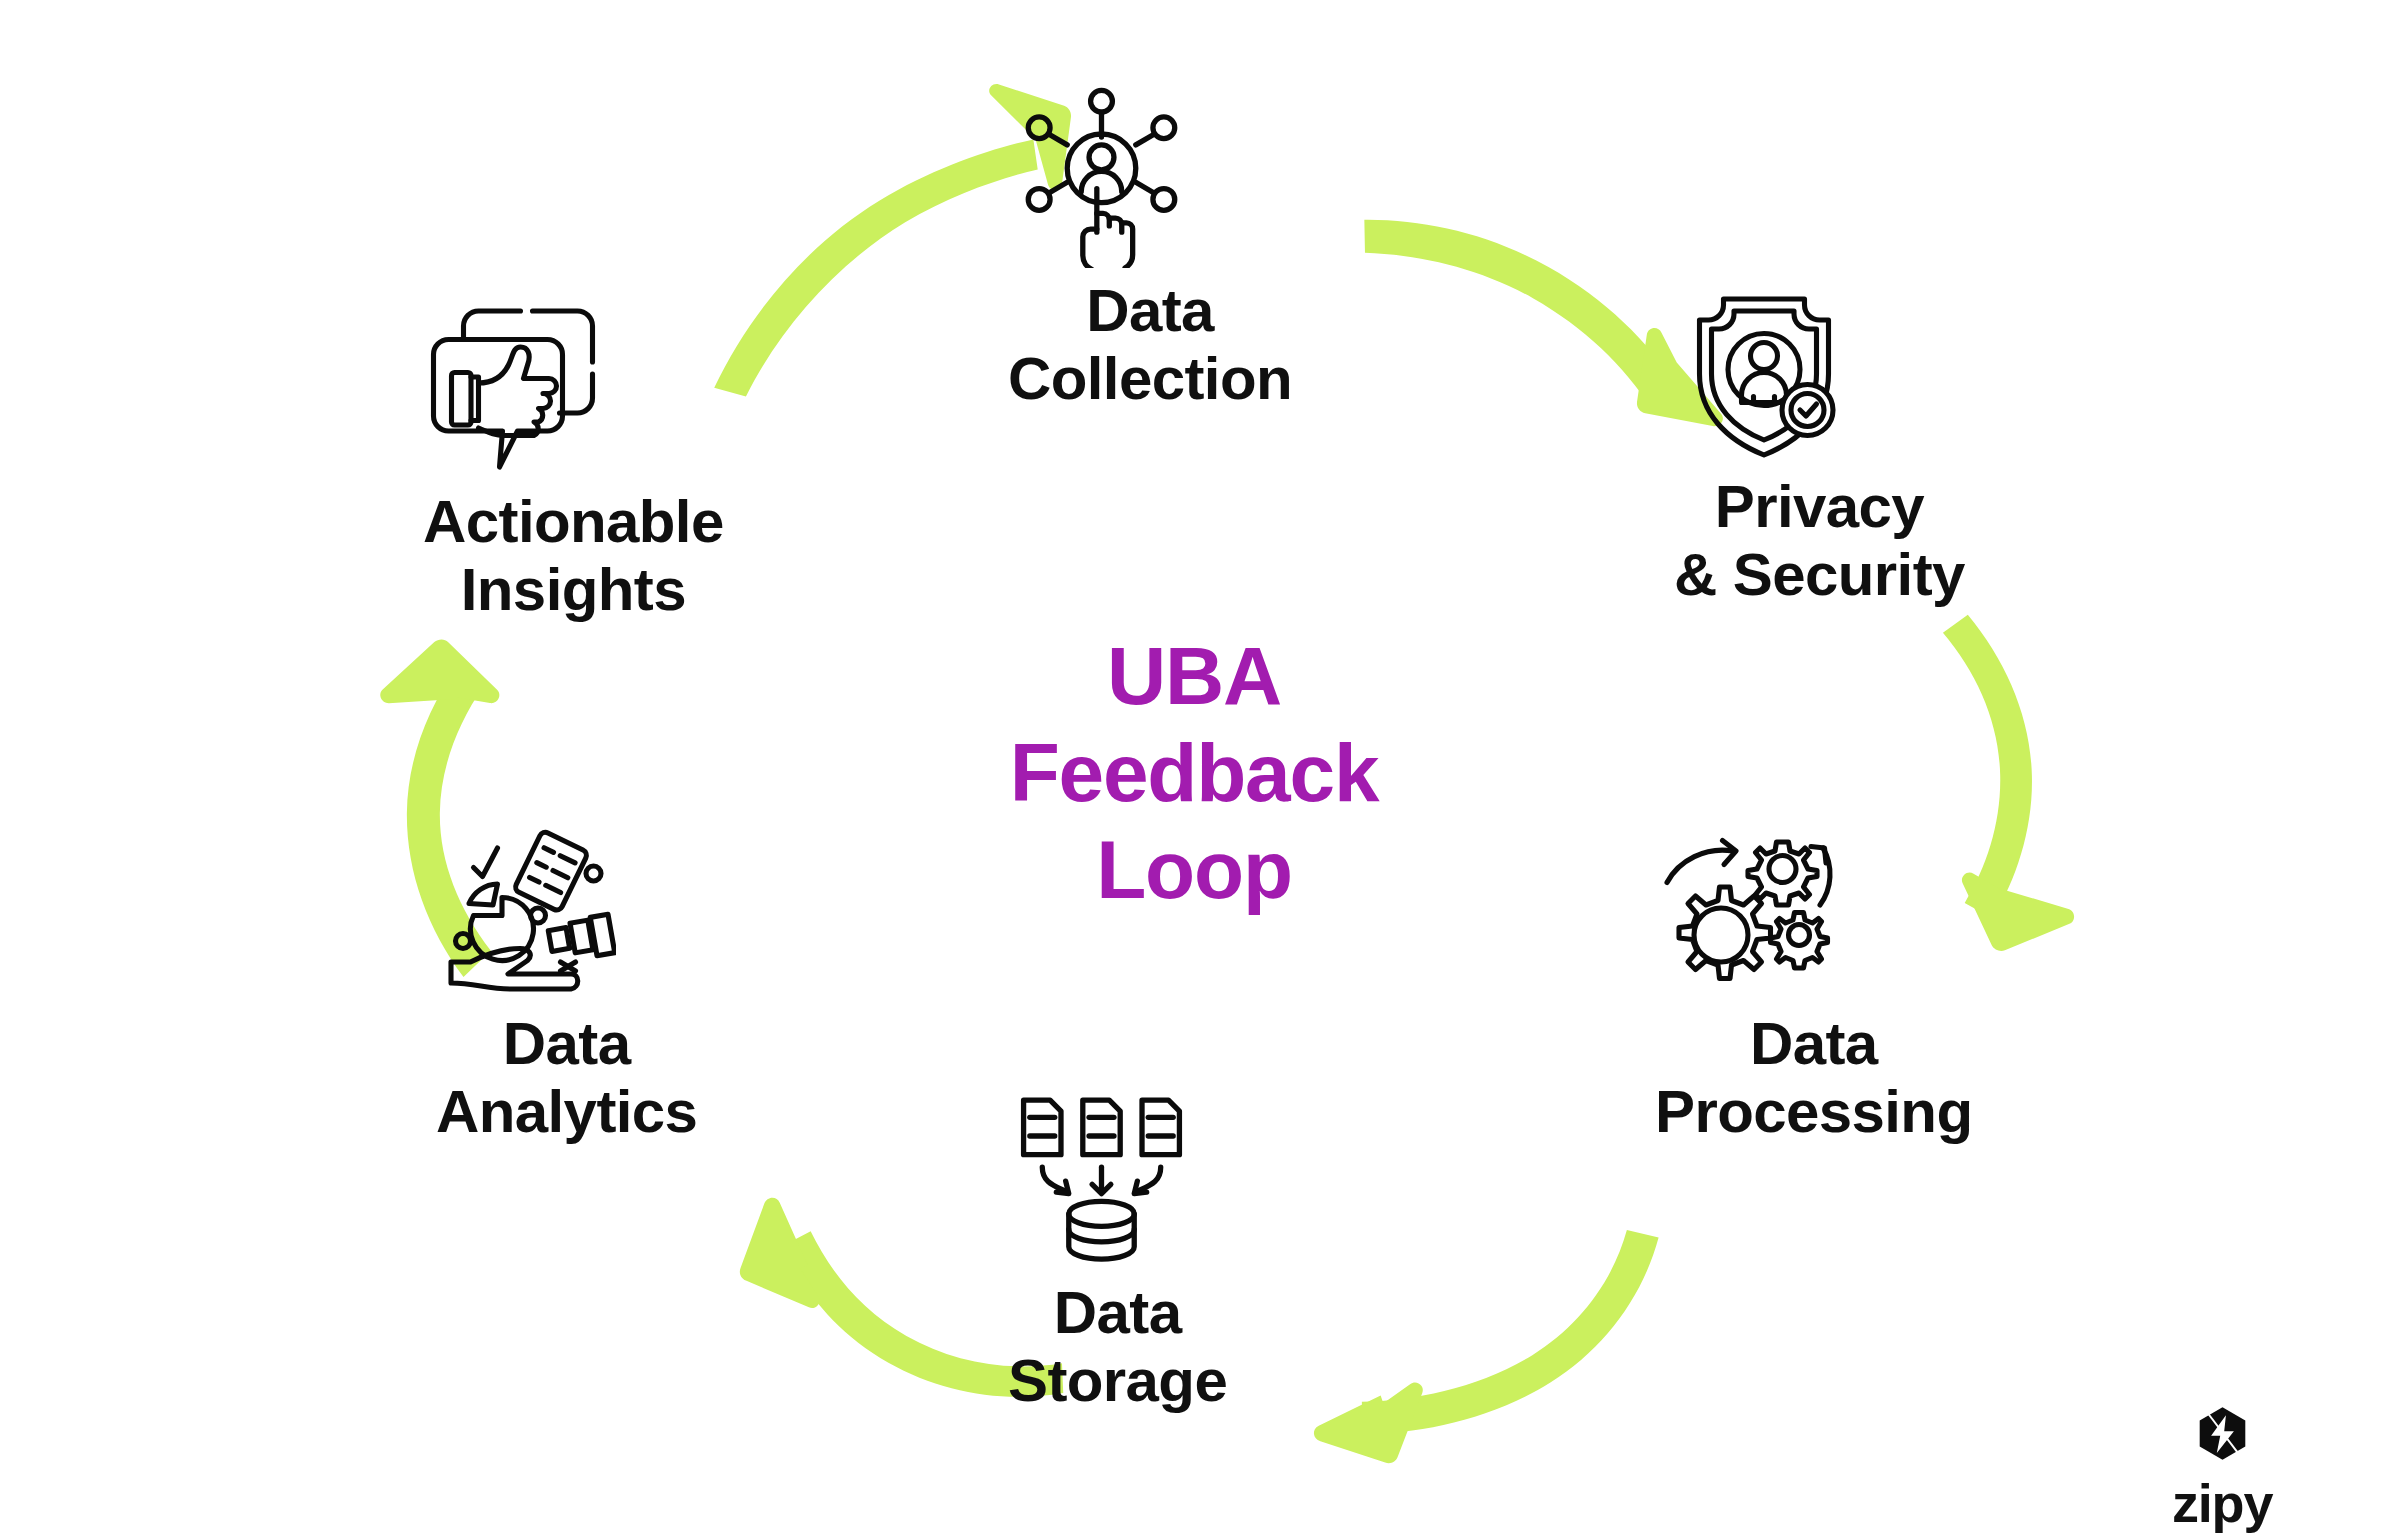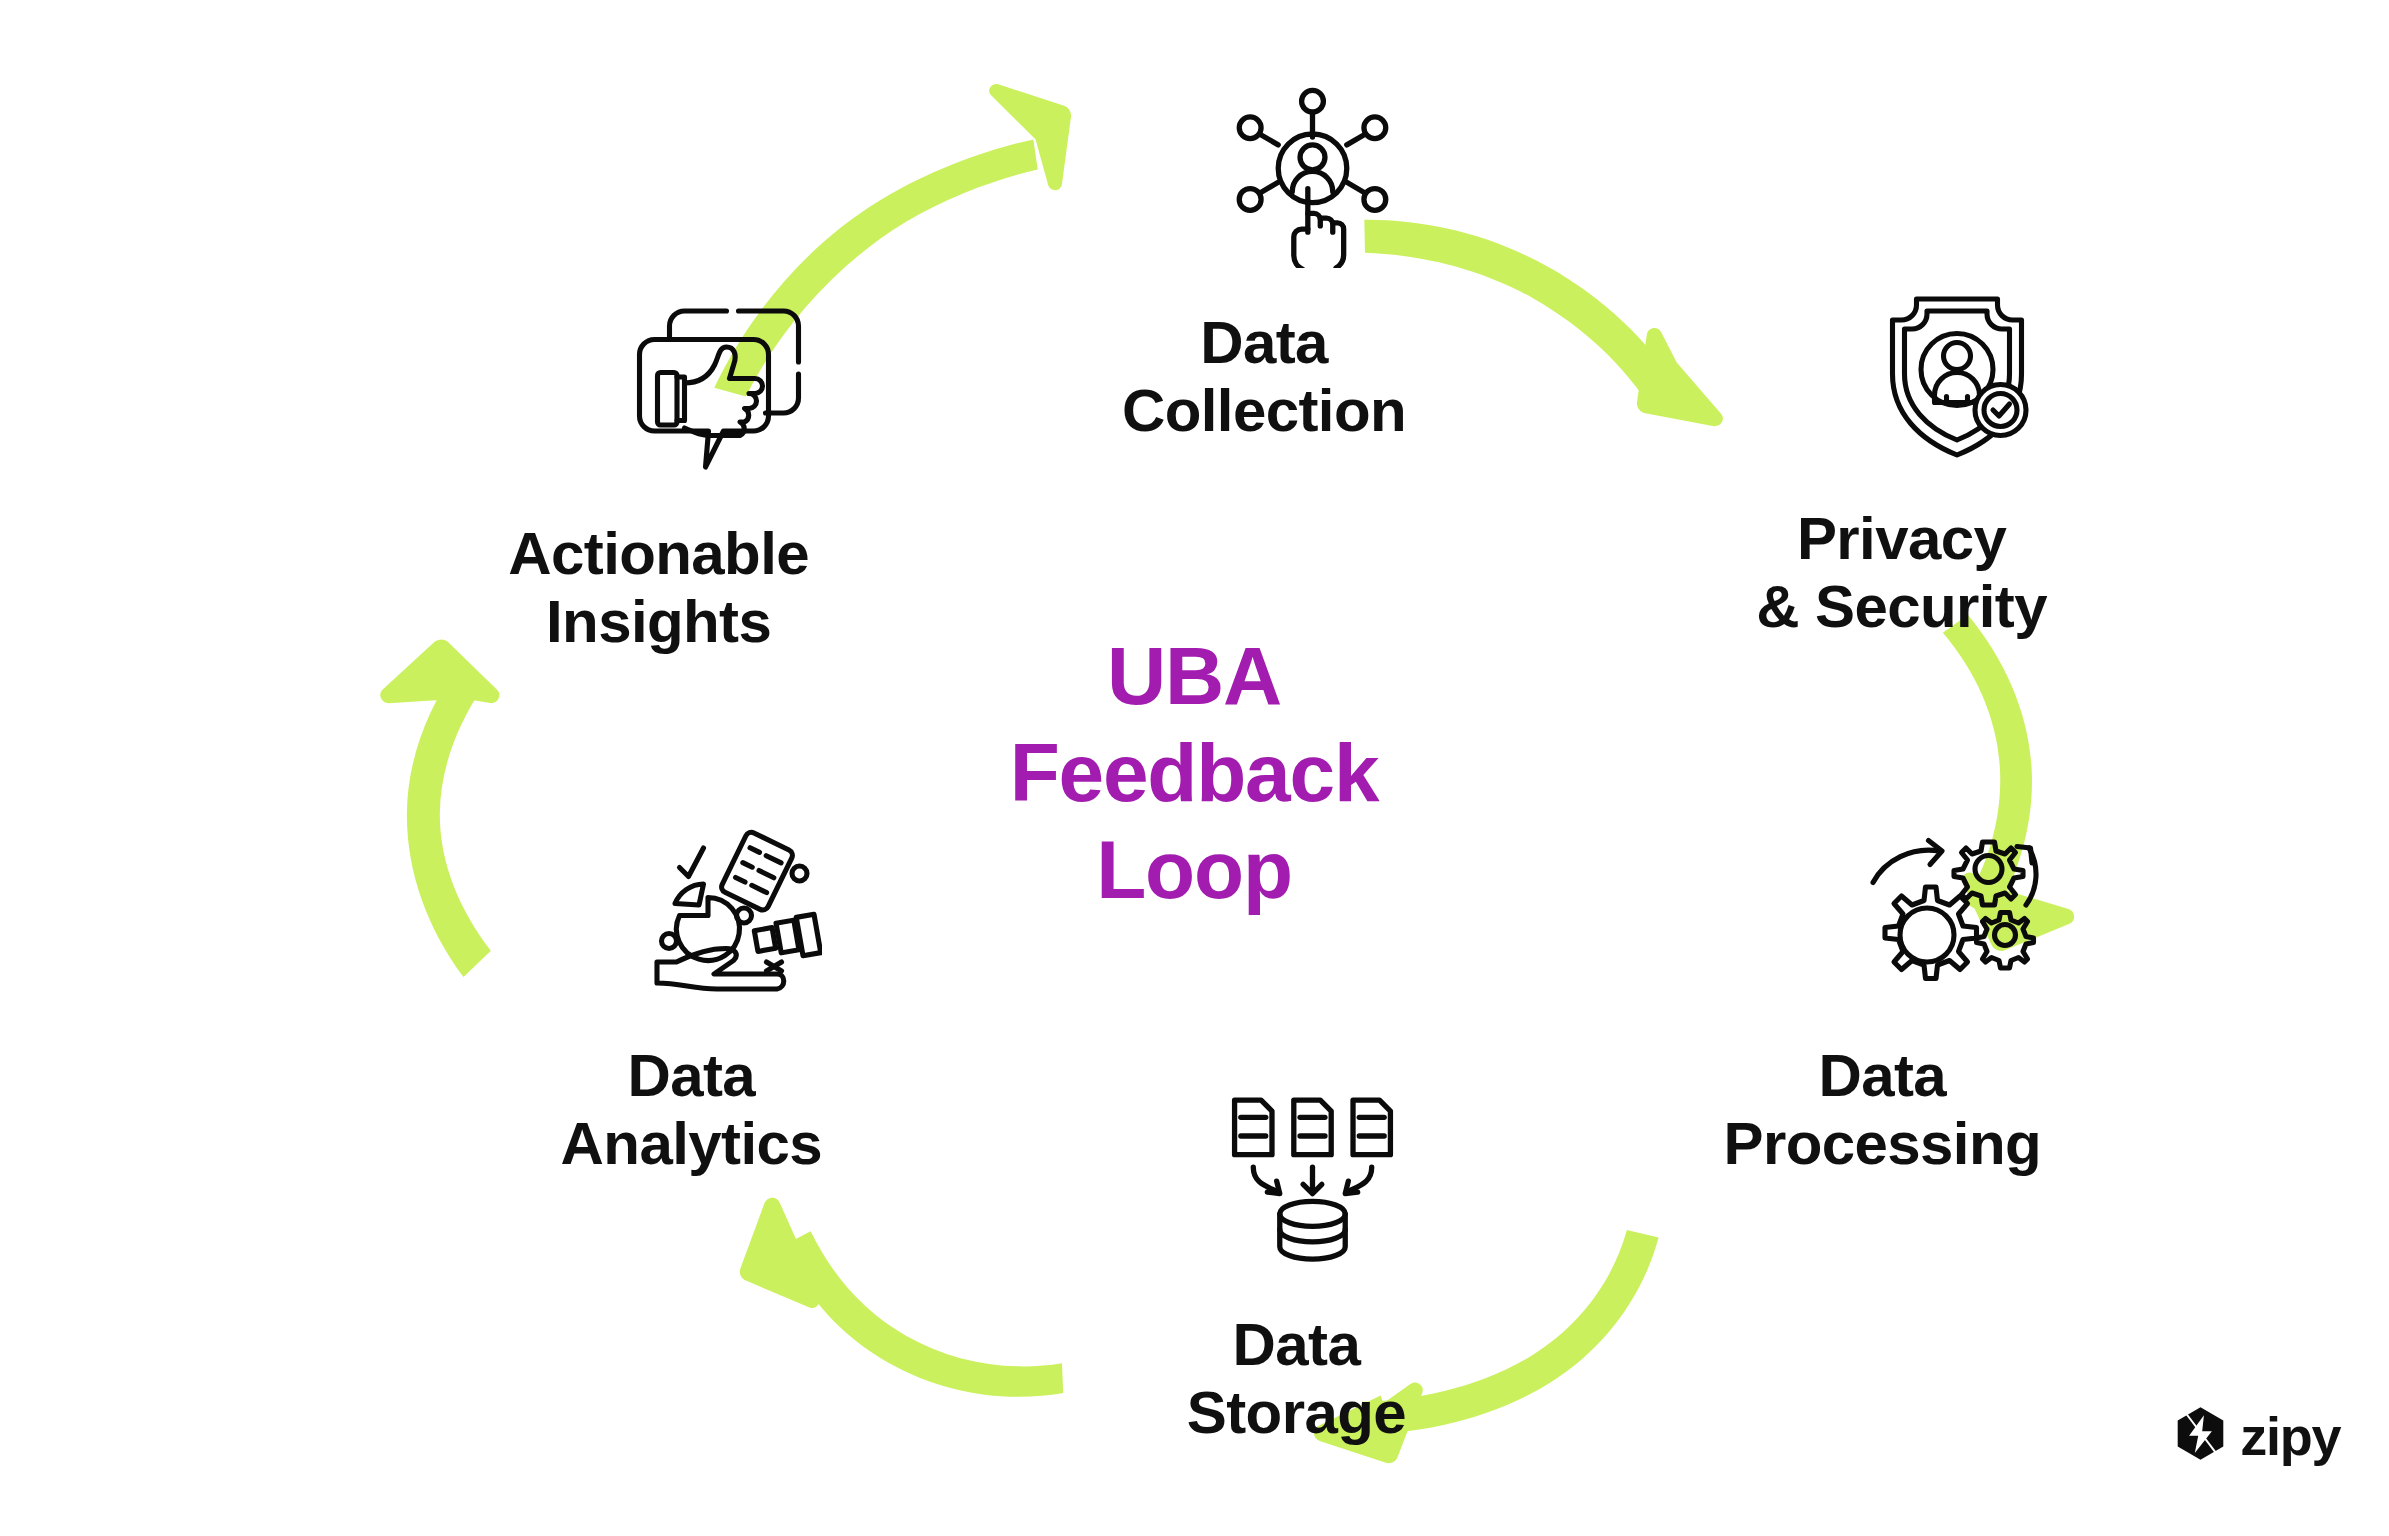--- a/index.html
+++ b/index.html
@@ -31,23 +31,22 @@
     height: 1537px;
     z-index: 1;
   }
 
   
   .node {
     position: absolute;
     z-index: 3;
     display: flex;
     flex-direction: column;
-    align-items: flex-end;
+    align-items: flex-start;
     text-align: center;
-    gap: 32px;
   }
   .node-icon {
     width: 187px;
     height: 187px;
     display: block;
   }
   .node-icon svg { display:block; width:100%; height:100%; }
 
   .node-label {
     margin-top: 8.7px;
@@ -90,20 +89,21 @@
 
   
   #brand {
     position: absolute;
     z-index: 4;
     left: 2172px;
     top: 1405px;
     display: flex;
     align-items: center;
     gap: 11.2px;
+    flex-direction: column;
   }
   #brand .mark { width: 57px; height: 57px; display:block; }
   #brand .mark svg { display:block; width:100%; height:100%; }
   #brand .wordmark {
     font-size: 54px;
     font-weight: 700;
     color: #111111;
     letter-spacing: -1.2px;
     line-height: 1;
     position: relative;

